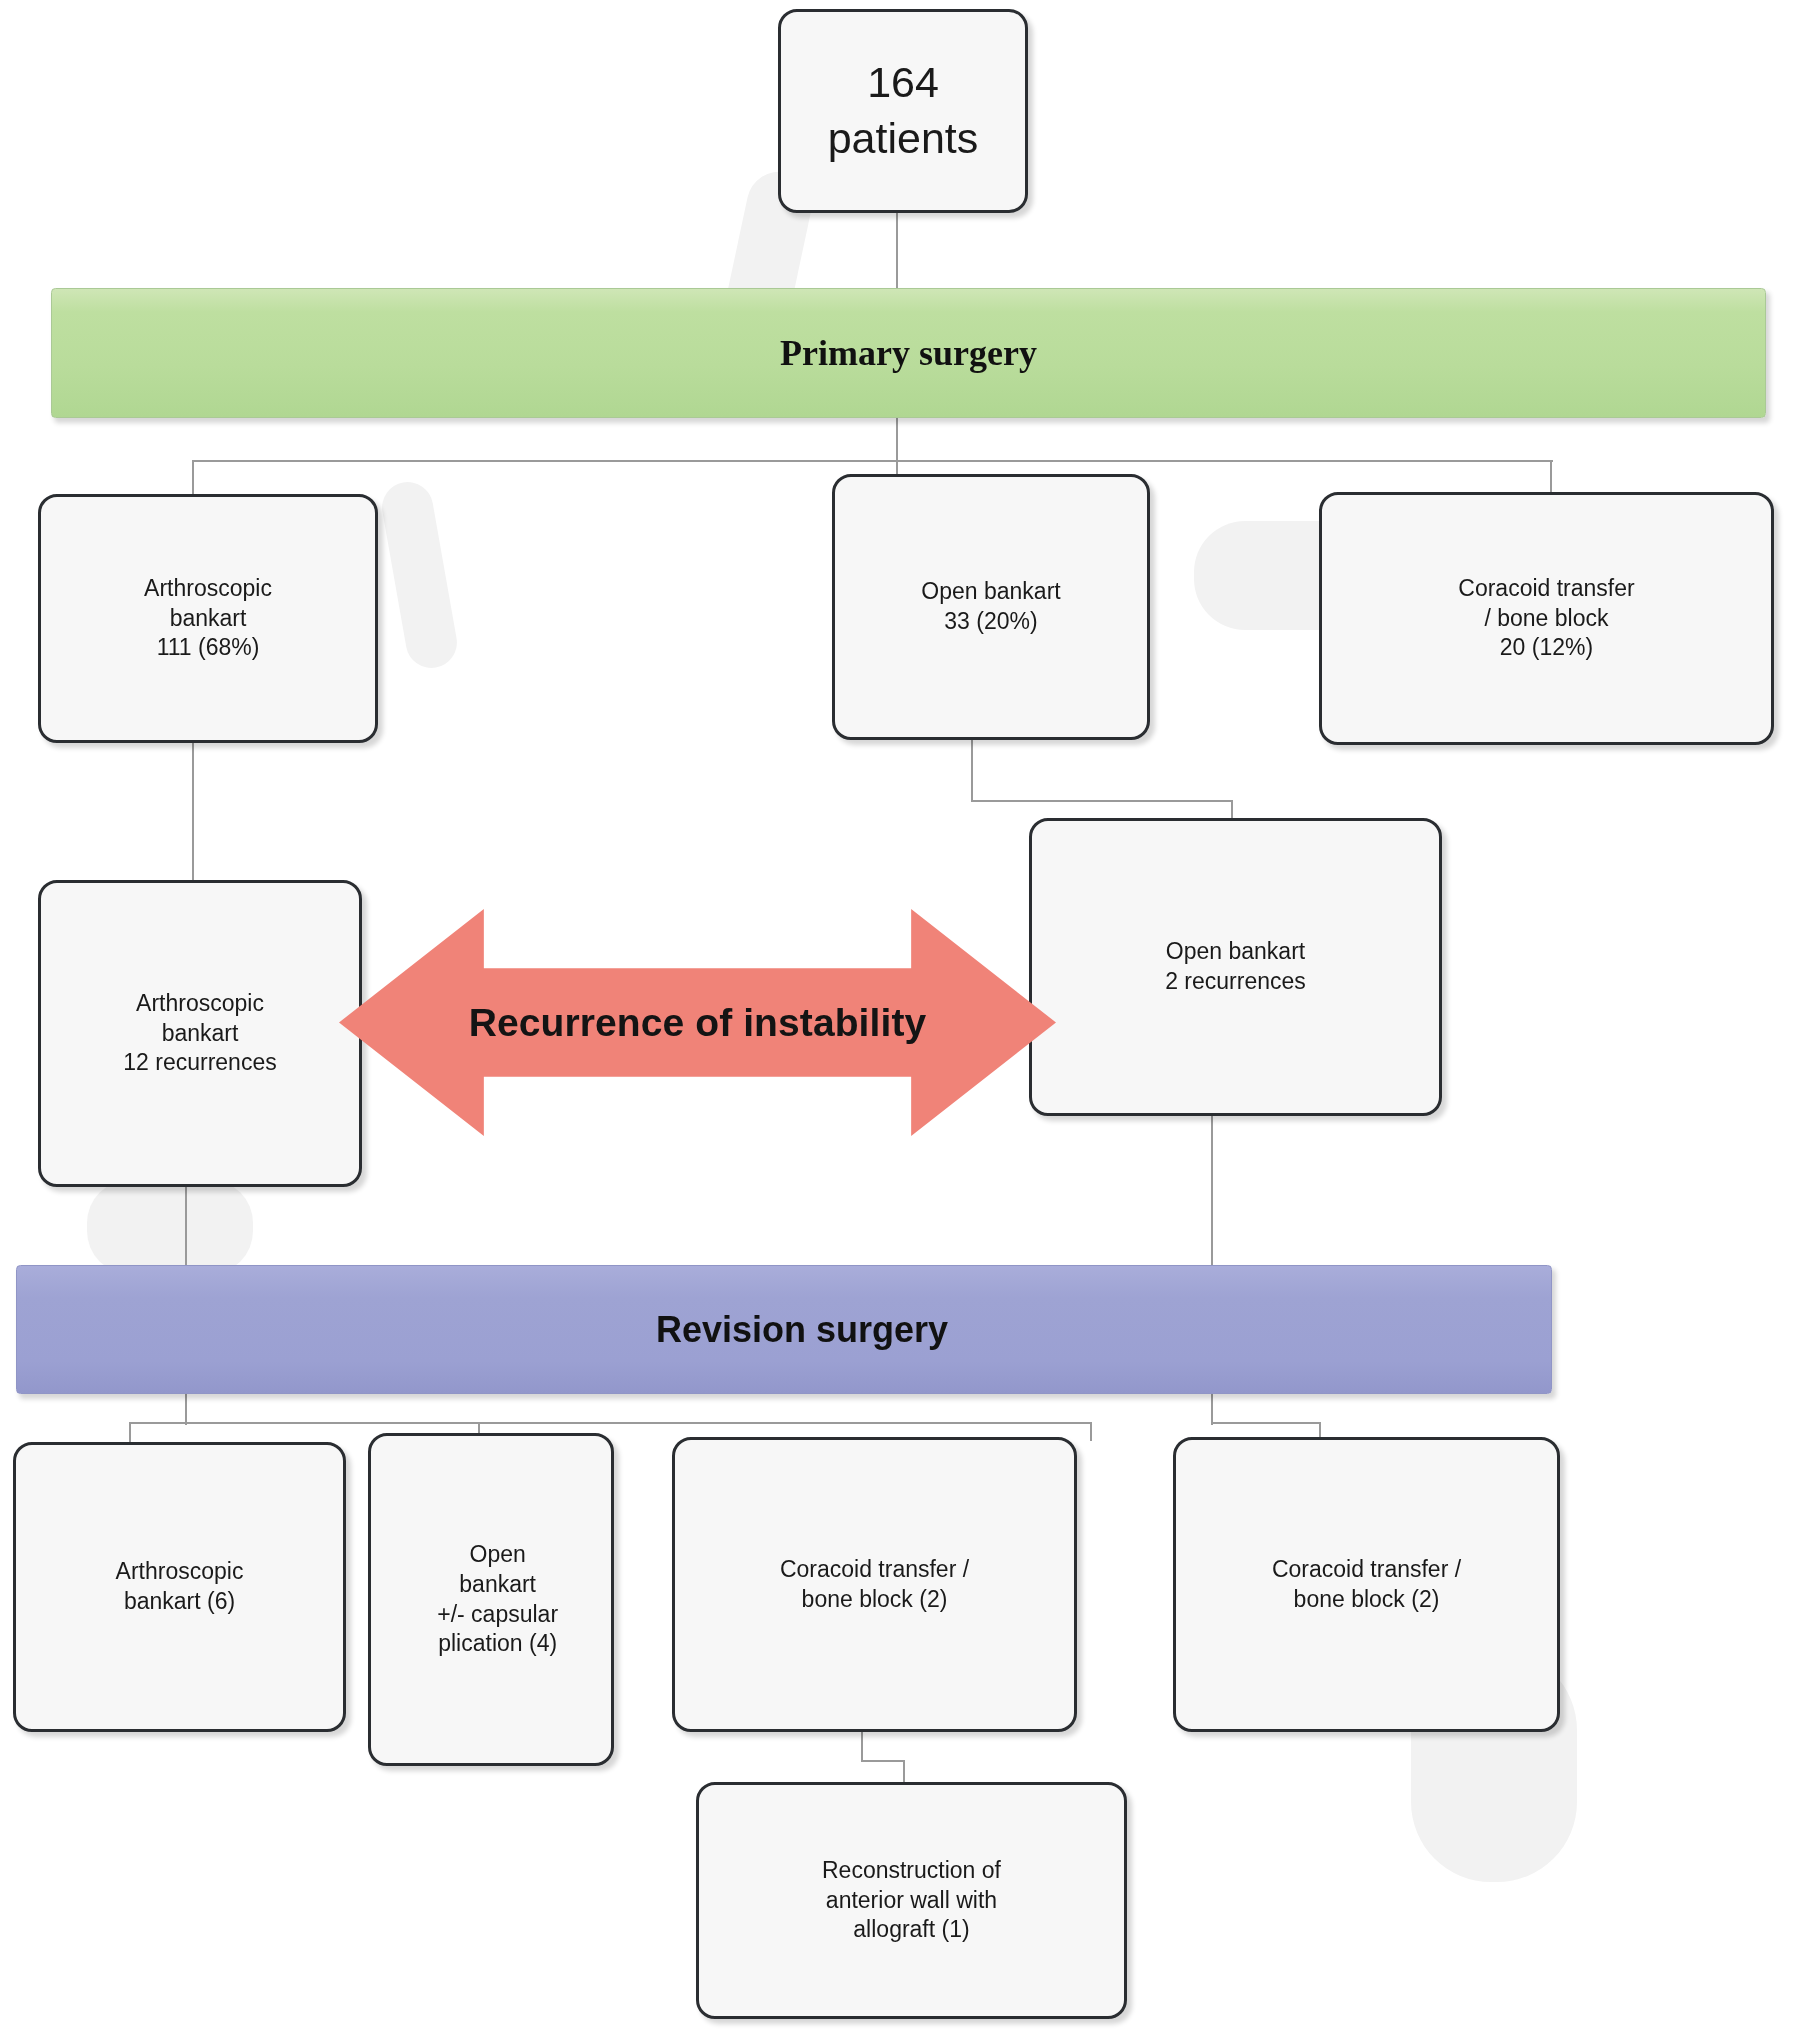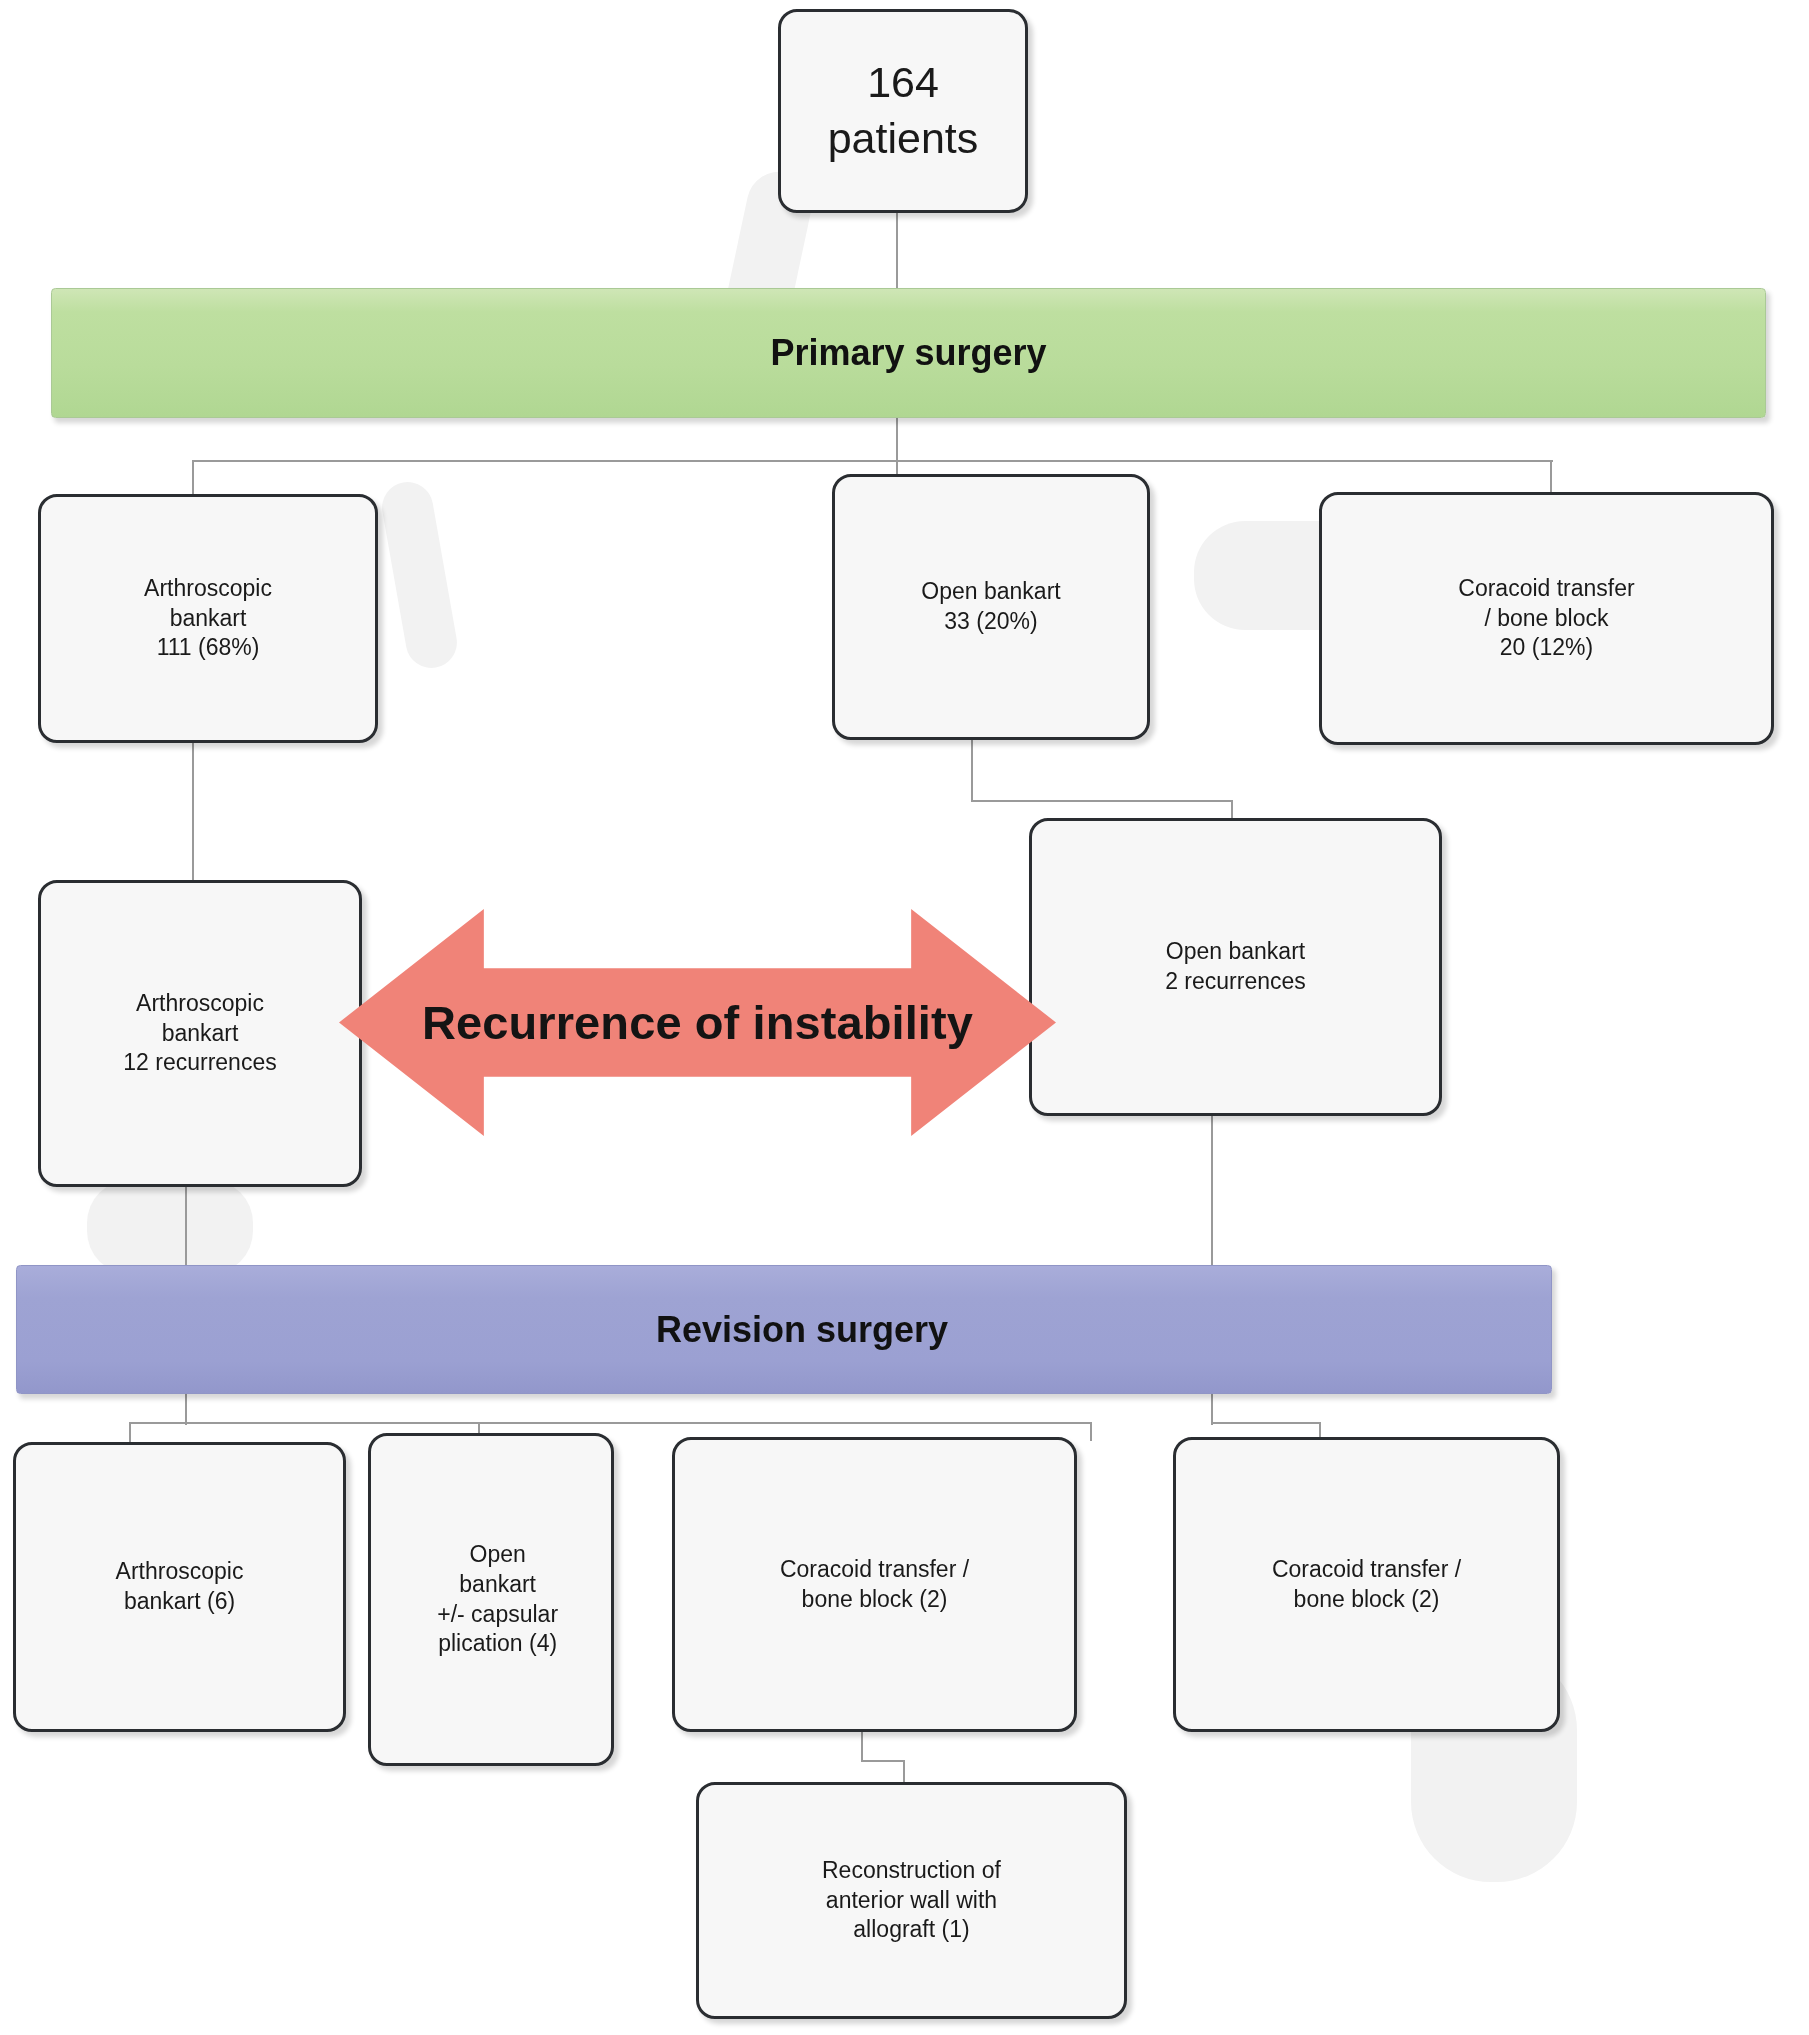--- a/index.html
+++ b/index.html
@@ -78,21 +78,21 @@
     position: absolute;
     display: flex;
     align-items: center;
     justify-content: center;
   }
   .arrow-svg { position: absolute; inset: 0; width: 100%; height: 100%; }
   .arrow-label {
     position: relative;
     z-index: 2;
     font-weight: bold;
-    font-size: 47px;
+    font-size: 39px;
     color: #141414;
     letter-spacing: 0.1px;
     text-align: center;
   }
 </style>
 </head>
 <body>
 
 <div id="canvas">
 
@@ -127,21 +127,21 @@
   <div class="line v" style="left:1211px; top:1115px; height:310px;"></div>
   <div class="line h" style="left:1211px; top:1422px; width:110px;"></div>
   <div class="line v" style="left:1319px; top:1422px; height:20px;"></div>
 
   <div class="line v" style="left:861px; top:1731px; height:30px;"></div>
   <div class="line h" style="left:861px; top:1760px; width:43px;"></div>
   <div class="line v" style="left:903px; top:1760px; height:23px;"></div>
 
   <div class="box" style="left:778px; top:8.7px; width:250px; height:204px; font-size:43px;">164 patients</div>
 
-  <div class="banner green" style="left:51px; top:288px; width:1715px; height:130px;">Primary surgery</div>
+  <div class="banner green" style="left:51px; top:288px; width:1715px; height:130px;font-family:Liberation Serif, serif;">Primary surgery</div>
 
   <div class="box" style="left:38px; top:494px; width:340px; height:249px;">Arthroscopic
 bankart
 111 (68%)</div>
 
   <div class="box" style="left:832px; top:474px; width:318px; height:266px;">Open bankart
 33 (20%)</div>
 
   <div class="box" style="left:1319px; top:492px; width:455px; height:253px;">Coracoid transfer
 / bone block

